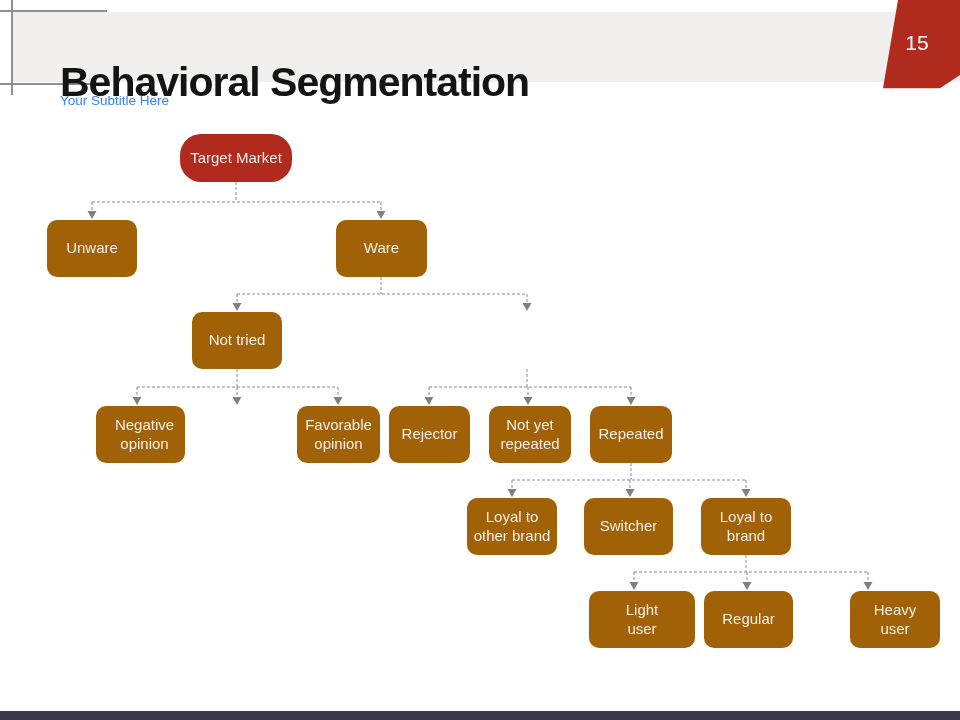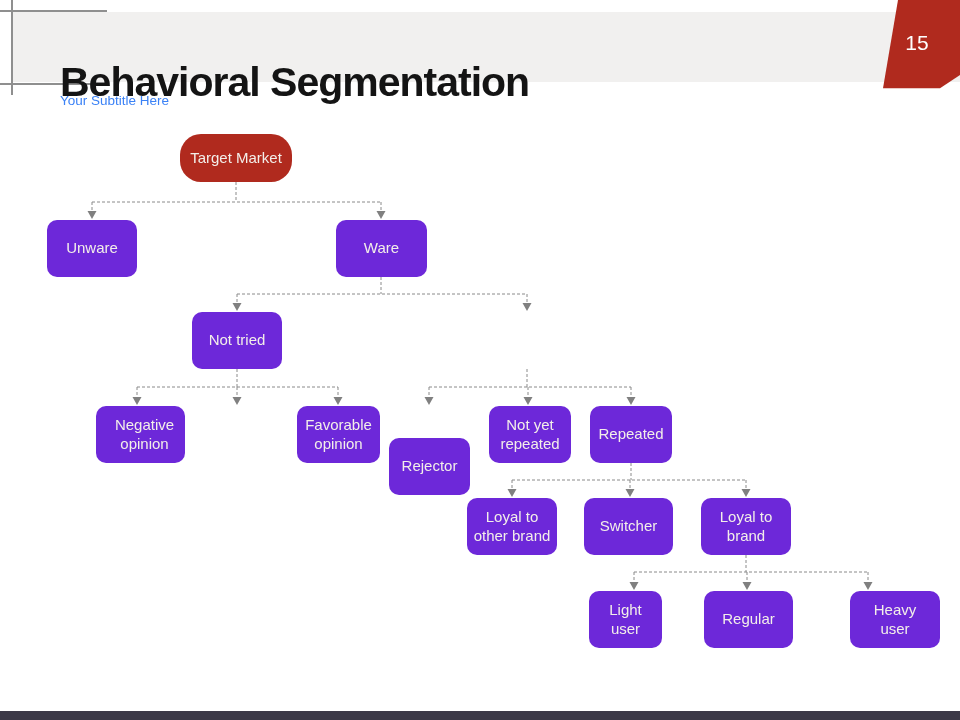--- a/index.html
+++ b/index.html
@@ -23,40 +23,40 @@
     display:flex;align-items:center;justify-content:center;
     padding-left:14px;padding-bottom:10px;box-sizing:border-box;
   }
   .page-tab span{color:#ffffff;font-size:21px;}
   
   .footer-bar{position:absolute;left:0;bottom:0;width:100%;height:9px;background:#3b3847;}
   
   .connectors{position:absolute;left:0;top:0;pointer-events:none;}
   
   .node{
-    position:absolute;background:#6d28d9;color:#f3eee9;border-radius:10px;
+    position:absolute;background:#a16207;color:#f3eee9;border-radius:10px;
     display:flex;align-items:center;justify-content:center;text-align:center;
     font-size:15px;line-height:1.25;white-space:pre-line;
   }
   .node.root{background:#b02a1e;border-radius:21px;}
   .n-target {left:180px;top:134px;width:112px;height:48px;}
   .n-unware {left:47px; top:220px;width:90px;height:57px;}
   .n-ware   {left:336px;top:220px;width:91px;height:57px;}
   .n-nottried{left:192px;top:312px;width:90px;height:57px;}
   .n-tried  {left:482px;top:312px;width:90px;height:57px;}
   .n-neg    {left:96px; top:406px;width:81px;height:57px;padding-left:8px;}
   .n-neutral{left:196px;top:406px;width:82px;height:57px;}
   .n-fav    {left:297px;top:406px;width:83px;height:57px;}
-  .n-rejector{left:389px;top:406px;width:81px;height:57px;margin-top:32px;}
+  .n-rejector{left:389px;top:406px;width:81px;height:57px;}
   .n-notyet {left:489px;top:406px;width:82px;height:57px;}
   .n-repeated{left:590px;top:406px;width:82px;height:57px;}
   .n-loyalother{left:467px;top:498px;width:90px;height:57px;}
   .n-switcher{left:584px;top:498px;width:89px;height:57px;}
   .n-loyalbrand{left:701px;top:498px;width:90px;height:57px;}
-  .n-light  {left:589px;top:591px;width:73px;height:57px;}
+  .n-light  {left:589px;top:591px;width:106px;height:57px;}
   .n-regular{left:704px;top:591px;width:89px;height:57px;}
   .n-heavy  {left:823px;top:591px;width:90px;height:57px;margin-left:27px;}
 </style>
 </head>
 <body>
 
 <div class="slide">
 
   <div class="title-band"></div>
   <div class="corner-v"></div>

